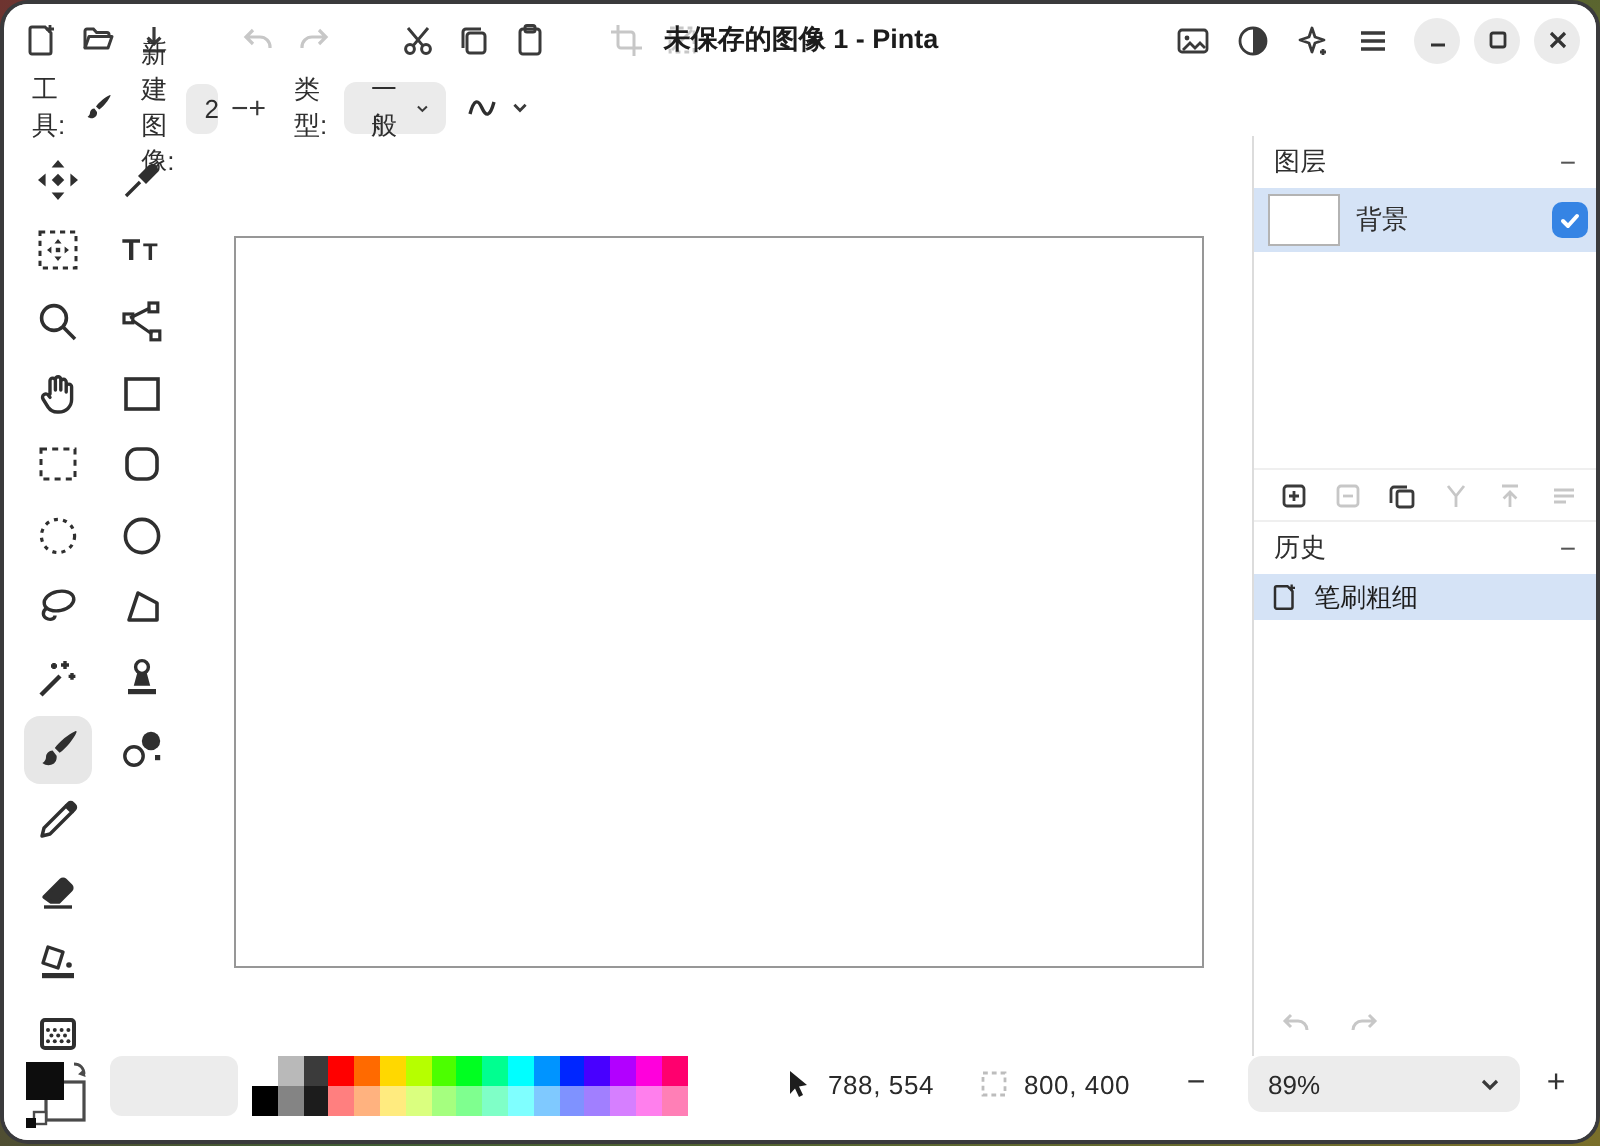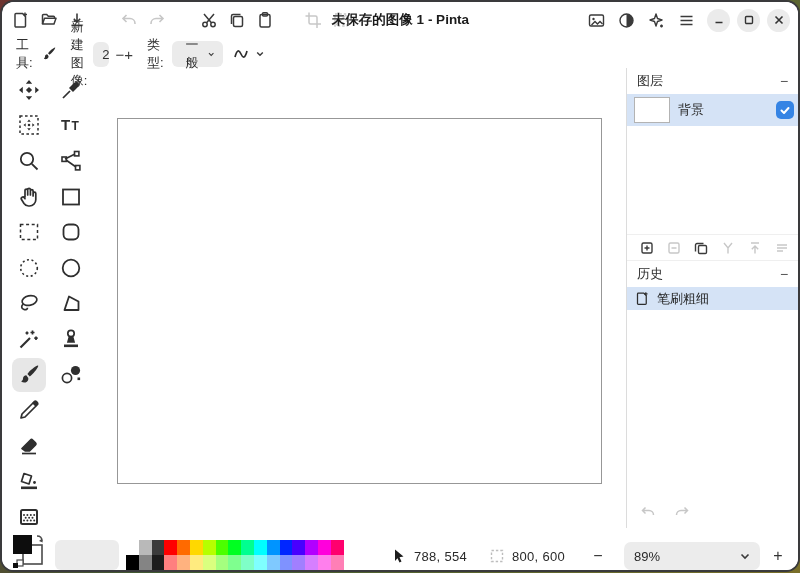--- a/index.html
+++ b/index.html
@@ -56,21 +56,21 @@
   .layer-name { margin-left:8px; flex:1; color:#2e2e2e; }
   .checkbox { width:18px; height:18px; background:#3584e4; border-radius:5px; display:flex; align-items:center; justify-content:center; }
   .layers-space { height:108px; }
   .layer-actions { height:27px; border-top:1px solid #efefef; border-bottom:1px solid #efefef; display:flex; align-items:center; justify-content:space-around; padding:0 6px; }
   .la-btn { width:22px; height:22px; display:flex; align-items:center; justify-content:center; }
   .hist-row { height:23px; background:#d5e3f6; display:flex; align-items:center; padding:0 8px; gap:7px; color:#1d1d1d; }
   .panel-grow { flex:1; }
   .hist-nav { height:32px; display:flex; align-items:center; gap:12px; padding-left:10px; }
 
   
-  .statusbar { position:absolute; left:0; right:0; bottom:0; height:42px; background:#fff; display:flex; align-items:flex-end; font-size:13px; color:#2a2a2a; }
+  .statusbar { position:absolute; left:0; right:0; bottom:0; height:42px; background:#fff; display:flex; align-items:flex-start; font-size:13px; color:#2a2a2a; }
   .fgbg { margin-left:8px; }
   .recent-box { margin-left:7px; width:64px; height:30px; background:#ececec; border-radius:6px; }
   .palette { margin-left:7px; display:flex; }
   .pal-col { display:flex; flex-direction:column; }
   .swatch { width:12.8px; height:15px; }
   .sb-right { position:absolute; right:8px; display:flex; align-items:center; }
   .coord { width:62px; text-align:left; margin-left:8px; letter-spacing:.3px; }
   .zoom-combo { margin-left:14px; width:136px; height:28px; background:#ececec; border-radius:7px; display:flex; align-items:center; justify-content:space-between; padding:0 10px;gap:42px; }
   .sb-flat { width:24px; height:28px; display:flex; align-items:center; justify-content:center; font-size:16px; color:#333; }
 </style>
@@ -584,21 +584,21 @@
       </div>
 
     <div class="sb-right">
       <svg class="ic" width="14" height="16" viewBox="0 0 14 16">
           <path d="M3 1.5l8.5 7-4 .8 2 4.2-2 1-2-4.3L3 13z" fill="#1d1d1d"></path>
         </svg>
       <span class="coord">788, 554</span>
       <svg class="ic" style="margin-left:14px;" width="14" height="14" viewBox="0 0 14 14" fill="none" stroke="#bdbdbd" stroke-width="1.4">
           <rect x="1.5" y="1.5" width="11" height="11" stroke-dasharray="2.4 2"></rect>
         </svg>
-      <span class="coord">800, 600</span>
+      <span class="coord">800, 400</span>
       <button class="sb-flat" style="margin-left:12px;">−</button>
       <button class="zoom-combo">
         <span>89%</span>
         <svg class="chev" width="10" height="7" viewBox="0 0 10 7" fill="none" stroke="#3a3a3a" stroke-width="1.6">
             <path d="M1.5 1.5L5 5l3.5-3.5"></path>
           </svg>
       </button>
       <button class="sb-flat" style="margin-left:6px;">+</button>
     </div>
   </div>

